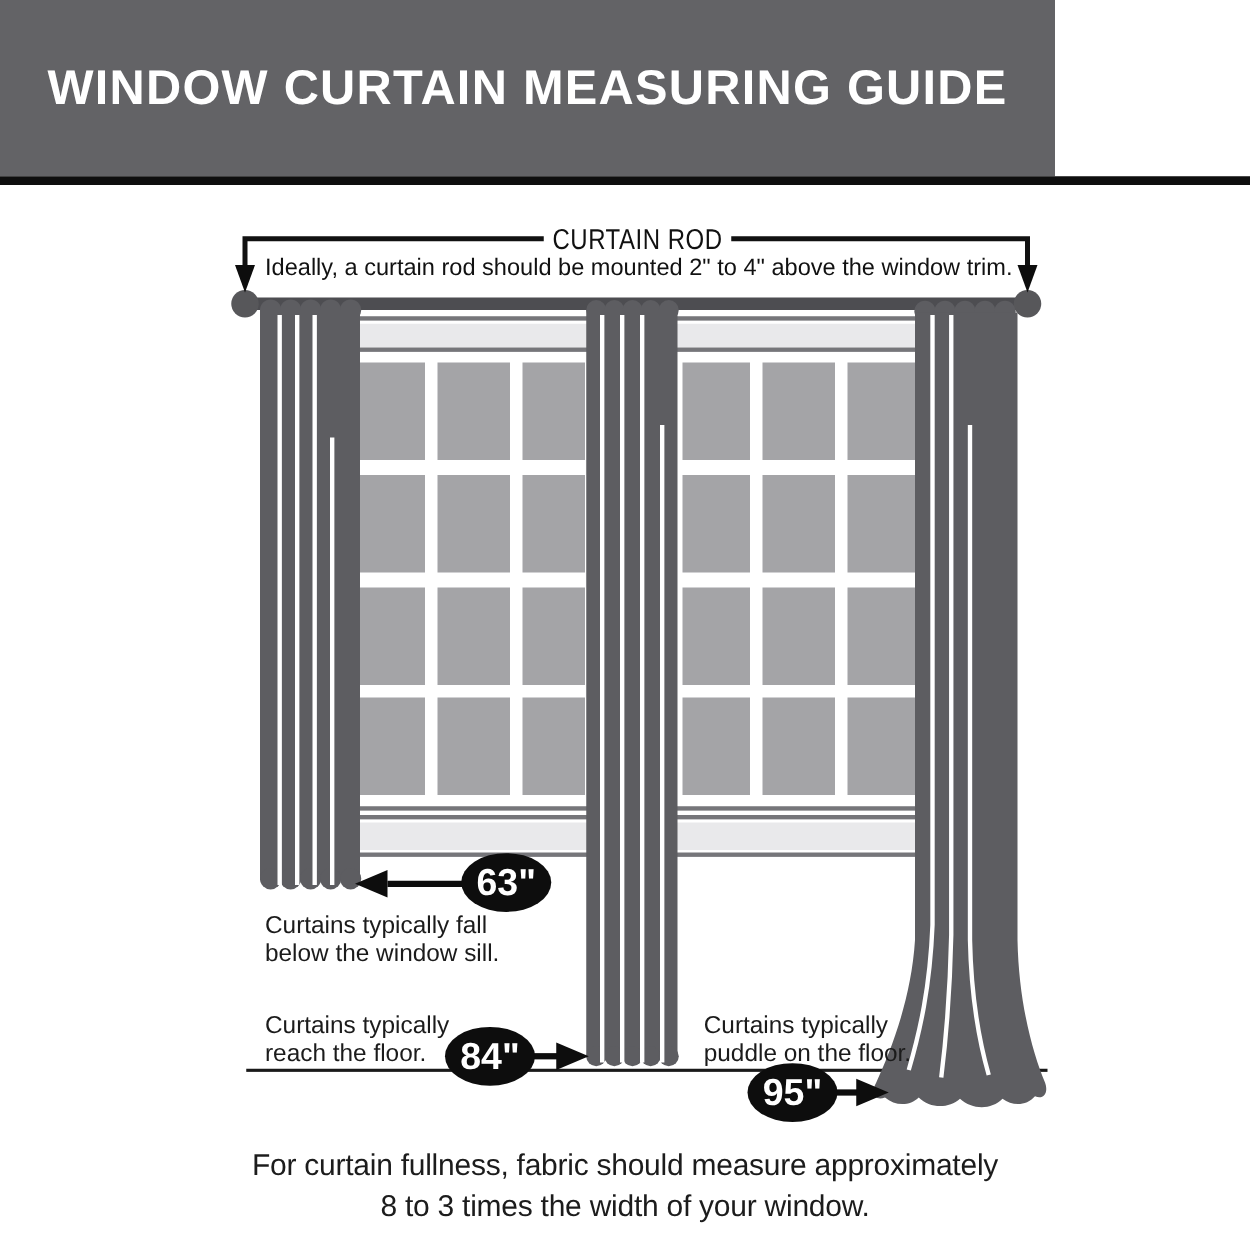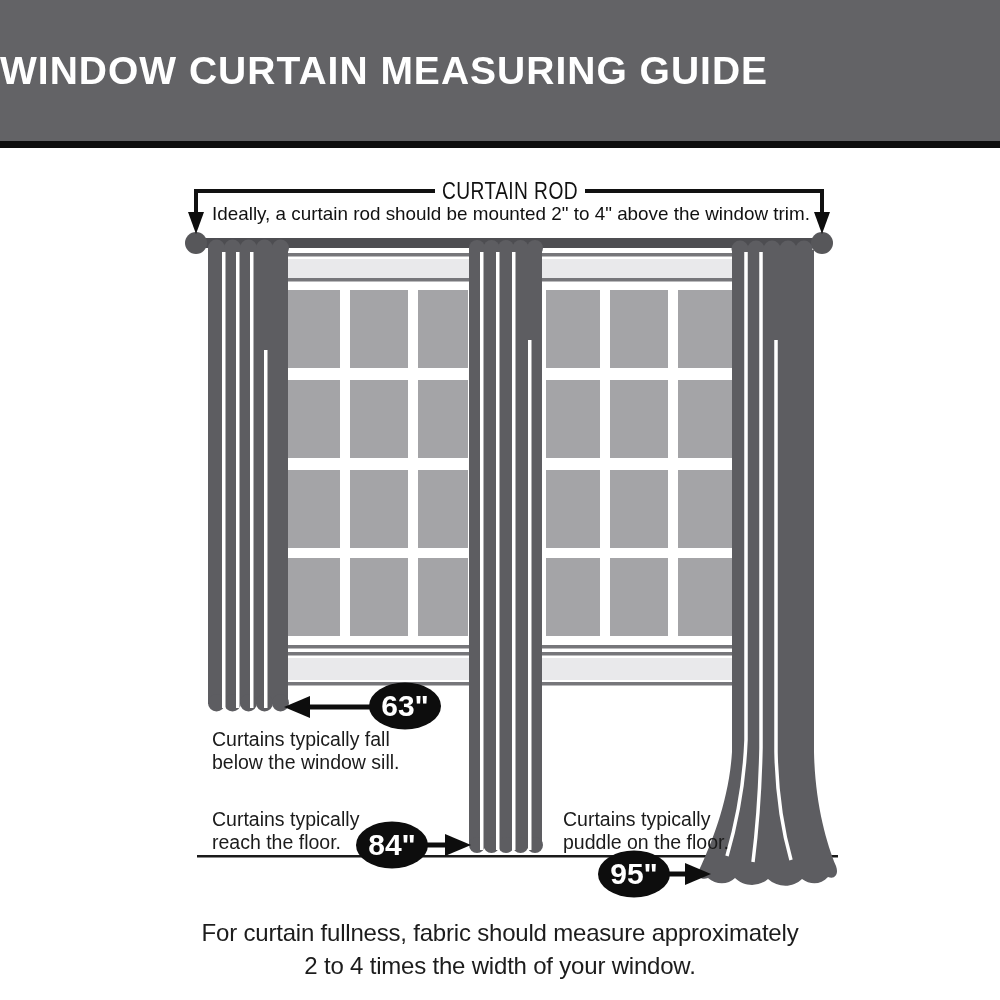--- a/index.html
+++ b/index.html
@@ -1,19 +1,19 @@
 <!DOCTYPE html>
 <html><head>
 <meta charset="utf-8">
 <style>
   html,body{margin:0;padding:0;background:#fff;}
   .page{position:relative;width:1000px;height:1000px;background:#ffffff;overflow:hidden;
         font-family:"Liberation Sans",sans-serif;}
-  .banner{position:absolute;top:0;left:0;width:1000px;height:141px;background:#636366;
-          display:flex;align-items:center;}
+  .banner{position:absolute;top:0;left:0;width:844px;height:141px;background:#636366;
+          display:flex;align-items:center;justify-content:center;}
   .banner h1{margin:0;font-size:39px;font-weight:700;color:#ffffff;letter-spacing:1px;}
   .banner-divider{position:absolute;top:141px;left:0;width:1000px;height:7px;background:#0e0e0e;}
   .diagram{position:absolute;top:148px;left:0;}
   .footer{position:absolute;top:916px;left:0;width:1000px;text-align:center;
           font-size:24px;line-height:33px;color:#1c1c1c;letter-spacing:-0.2px;}
   
   text{font-family:"Liberation Sans",sans-serif;}
   .rod-label{font-size:23px;font-weight:400;fill:#111;letter-spacing:0.5px;}
   .rod-note{font-size:19px;fill:#111;}
   .caption{font-size:19.5px;fill:#1b1b1b;}
@@ -183,16 +183,16 @@
       <polygon class="arrow-head" points="685,863 685,885 711,874"></polygon>
       <ellipse class="badge" cx="634" cy="874" rx="36" ry="23.5"></ellipse>
       <text class="badge-text" x="634" y="884" text-anchor="middle">95"</text>
       <text class="caption" x="563" y="826">Curtains typically</text>
       <text class="caption" x="563" y="849">puddle on the floor.</text>
     </g>
   </svg>
 
   <div class="footer">
     <div>For curtain fullness, fabric should measure approximately</div>
-    <div>2 to 4 times the width of your window.</div>
+    <div>8 to 3 times the width of your window.</div>
   </div>
 
 </div>
 
 </body></html>

